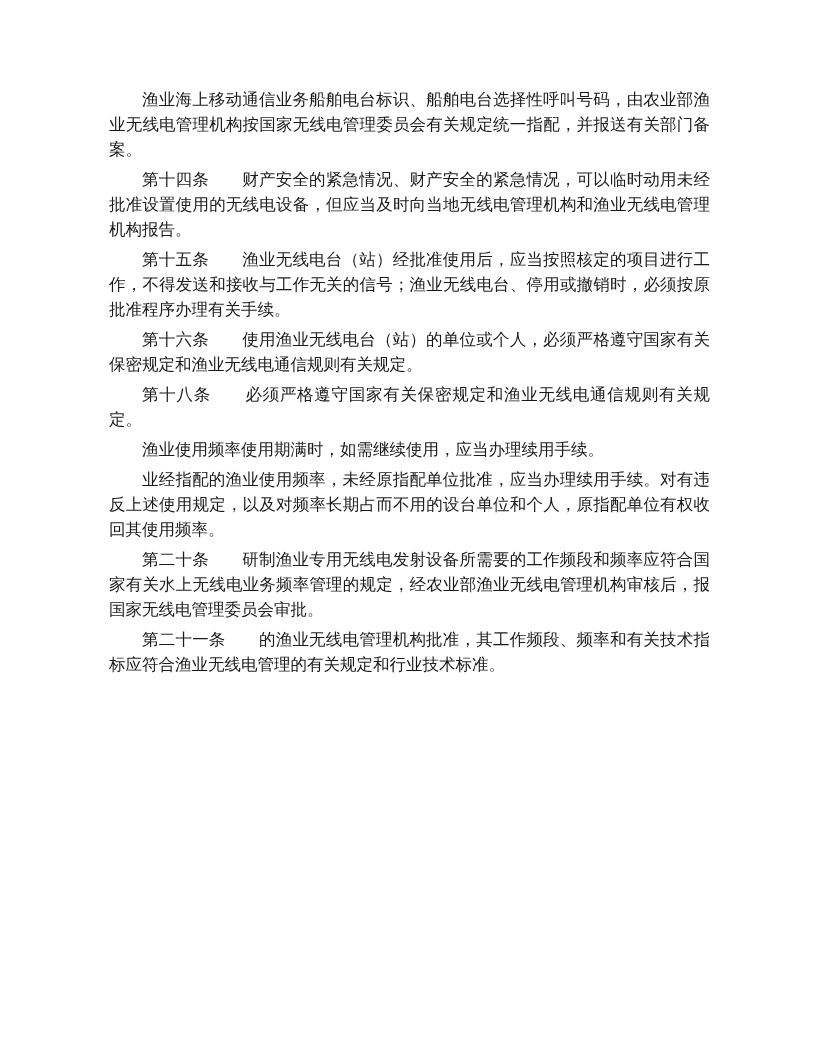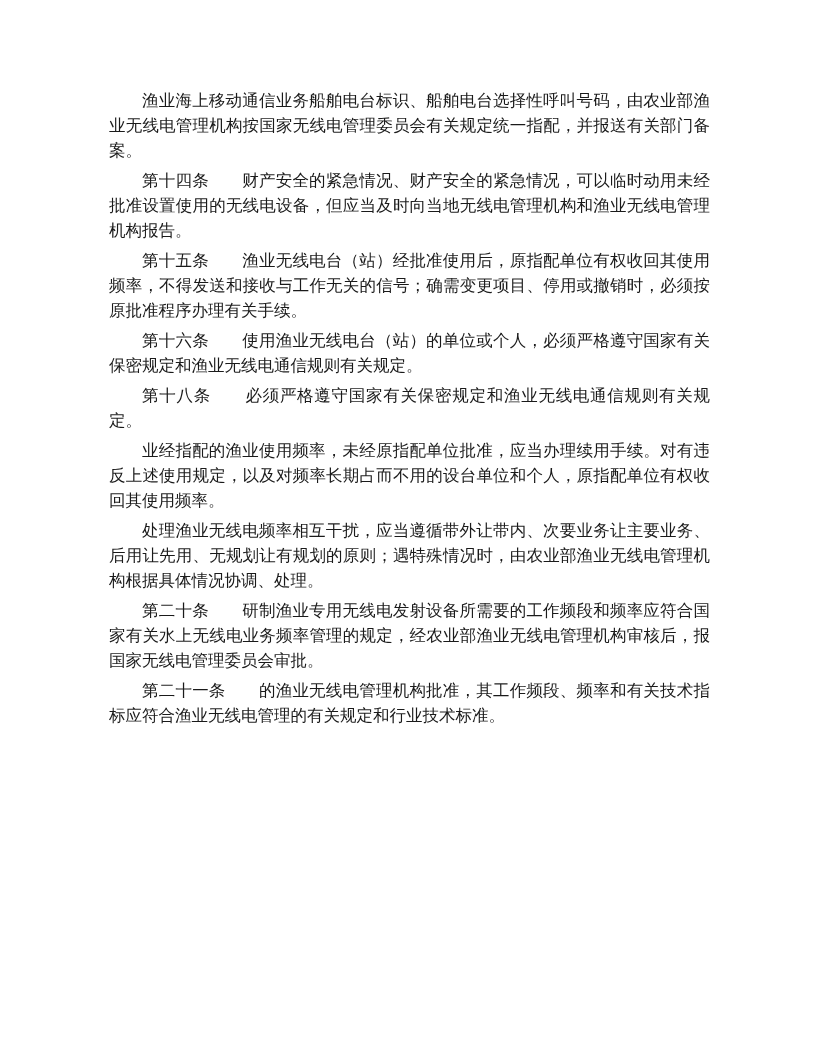--- a/index.html
+++ b/index.html
@@ -16,37 +16,37 @@
     margin: 0 auto;
   }
   .content {
     position: absolute;
     top: 88px;
     left: 109px;
     width: 601px;
   }
   .para {
     margin: 0 0 5px 0;
-    font-family: Liberation Sans, sans-serif;
+    font-family: Liberation Mono, monospace;
     font-size: 16.5px;
     line-height: 25px;
     color: #1a1a1a;
     text-align: justify;
     text-indent: 2em;
     word-break: break-all;
   }
 </style>
 </head>
 <body>
 
 <main class="page">
   <section class="content">
     <p class="para">渔业海上移动通信业务船舶电台标识、船舶电台选择性呼叫号码，由农业部渔业无线电管理机构按国家无线电管理委员会有关规定统一指配，并报送有关部门备案。</p>
     <p class="para">第十四条　　财产安全的紧急情况、财产安全的紧急情况，可以临时动用未经批准设置使用的无线电设备，但应当及时向当地无线电管理机构和渔业无线电管理机构报告。</p>
-    <p class="para">第十五条　　渔业无线电台（站）经批准使用后，原指配单位有权收回其使用频率，不得发送和接收与工作无关的信号；确需变更项目、停用或撤销时，必须按原批准程序办理有关手续。</p>
+    <p class="para">第十五条　　渔业无线电台（站）经批准使用后，应当按照核定的项目进行工作，不得发送和接收与工作无关的信号；渔业无线电台、停用或撤销时，必须按原批准程序办理有关手续。</p>
     <p class="para">第十六条　　使用渔业无线电台（站）的单位或个人，必须严格遵守国家有关保密规定和渔业无线电通信规则有关规定。</p>
     <p class="para">第十八条　　必须严格遵守国家有关保密规定和渔业无线电通信规则有关规定。</p>
+    <p class="para">渔业使用频率使用期满时，如需继续使用，应当办理续用手续。</p>
     <p class="para">业经指配的渔业使用频率，未经原指配单位批准，应当办理续用手续。对有违反上述使用规定，以及对频率长期占而不用的设台单位和个人，原指配单位有权收回其使用频率。</p>
-    <p class="para">处理渔业无线电频率相互干扰，应当遵循带外让带内、次要业务让主要业务、后用让先用、无规划让有规划的原则；遇特殊情况时，由农业部渔业无线电管理机构根据具体情况协调、处理。</p>
     <p class="para">第二十条　　研制渔业专用无线电发射设备所需要的工作频段和频率应符合国家有关水上无线电业务频率管理的规定，经农业部渔业无线电管理机构审核后，报国家无线电管理委员会审批。</p>
     <p class="para">第二十一条　　的渔业无线电管理机构批准，其工作频段、频率和有关技术指标应符合渔业无线电管理的有关规定和行业技术标准。</p>
   </section>
 </main>
 
 </body></html>

